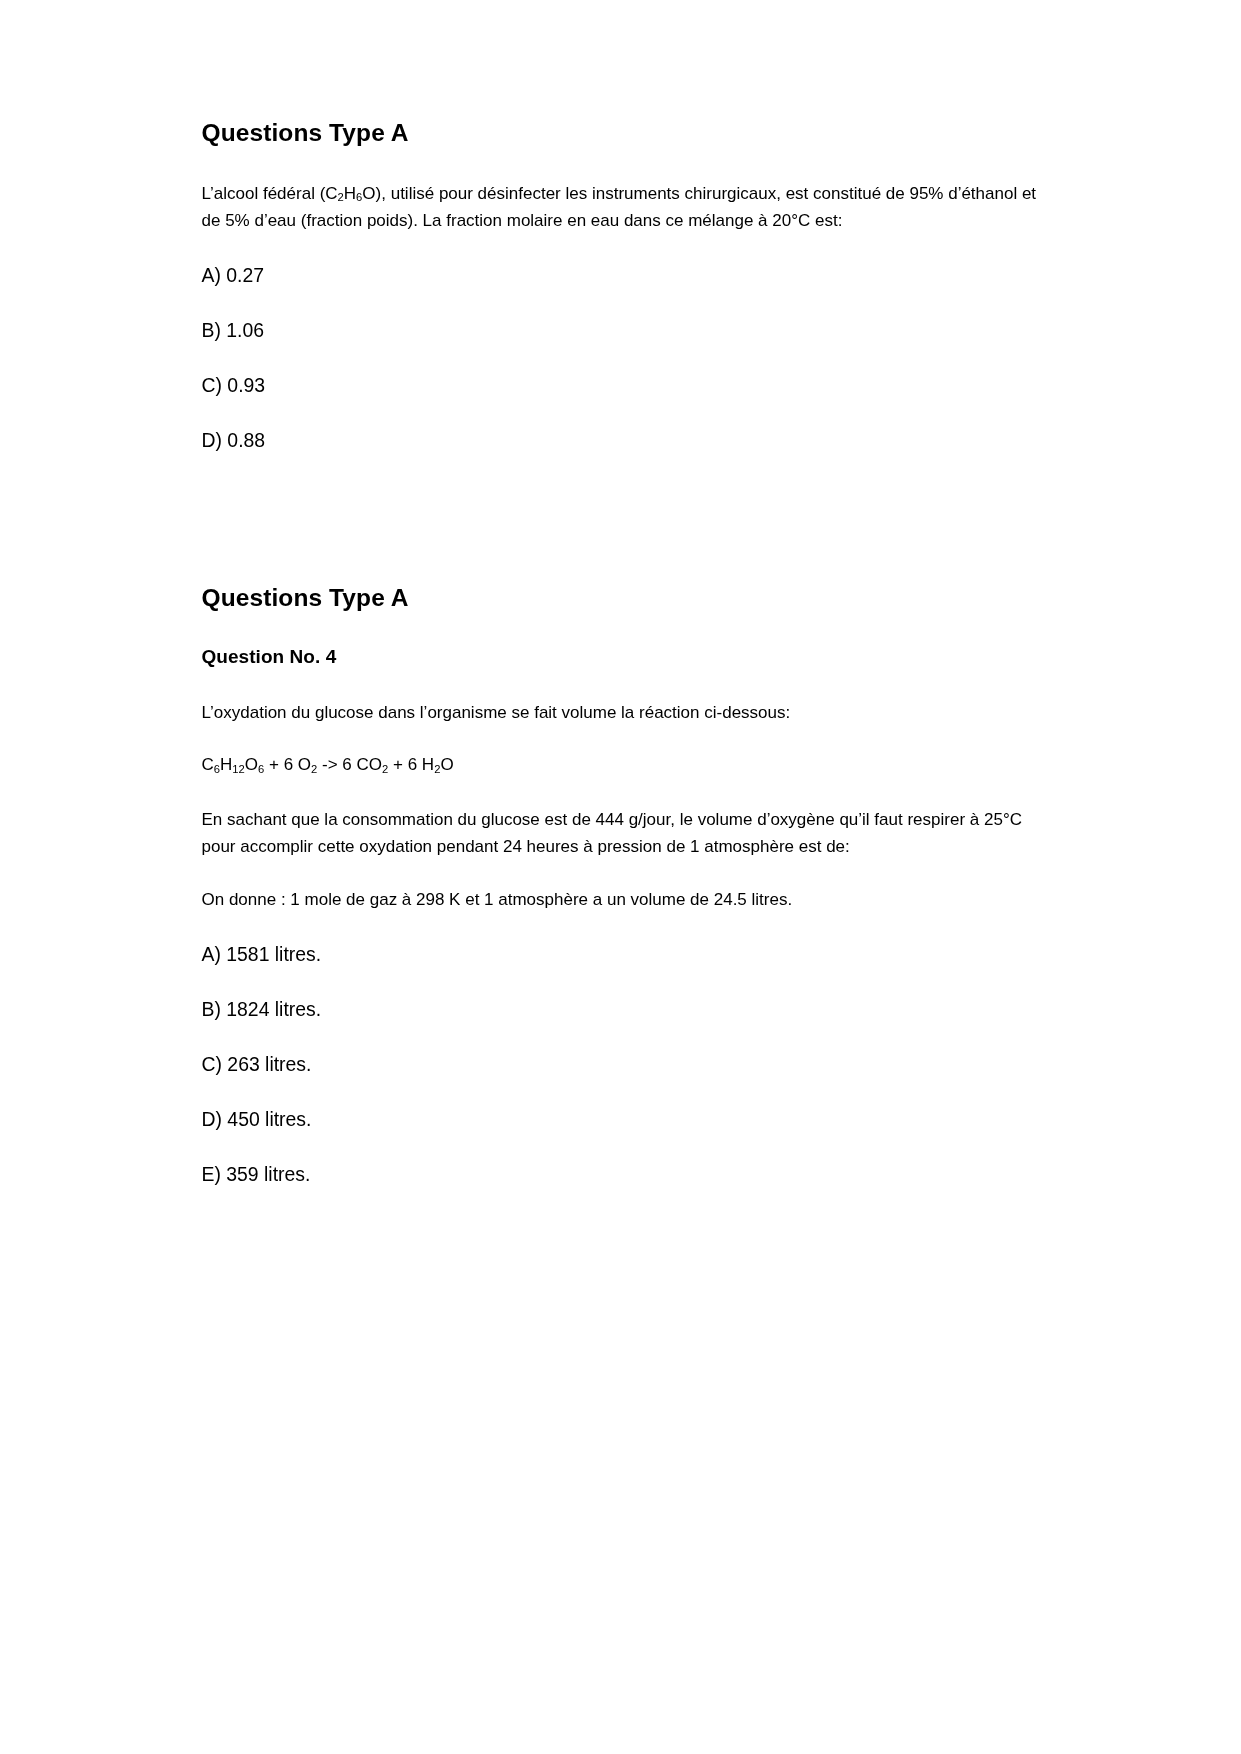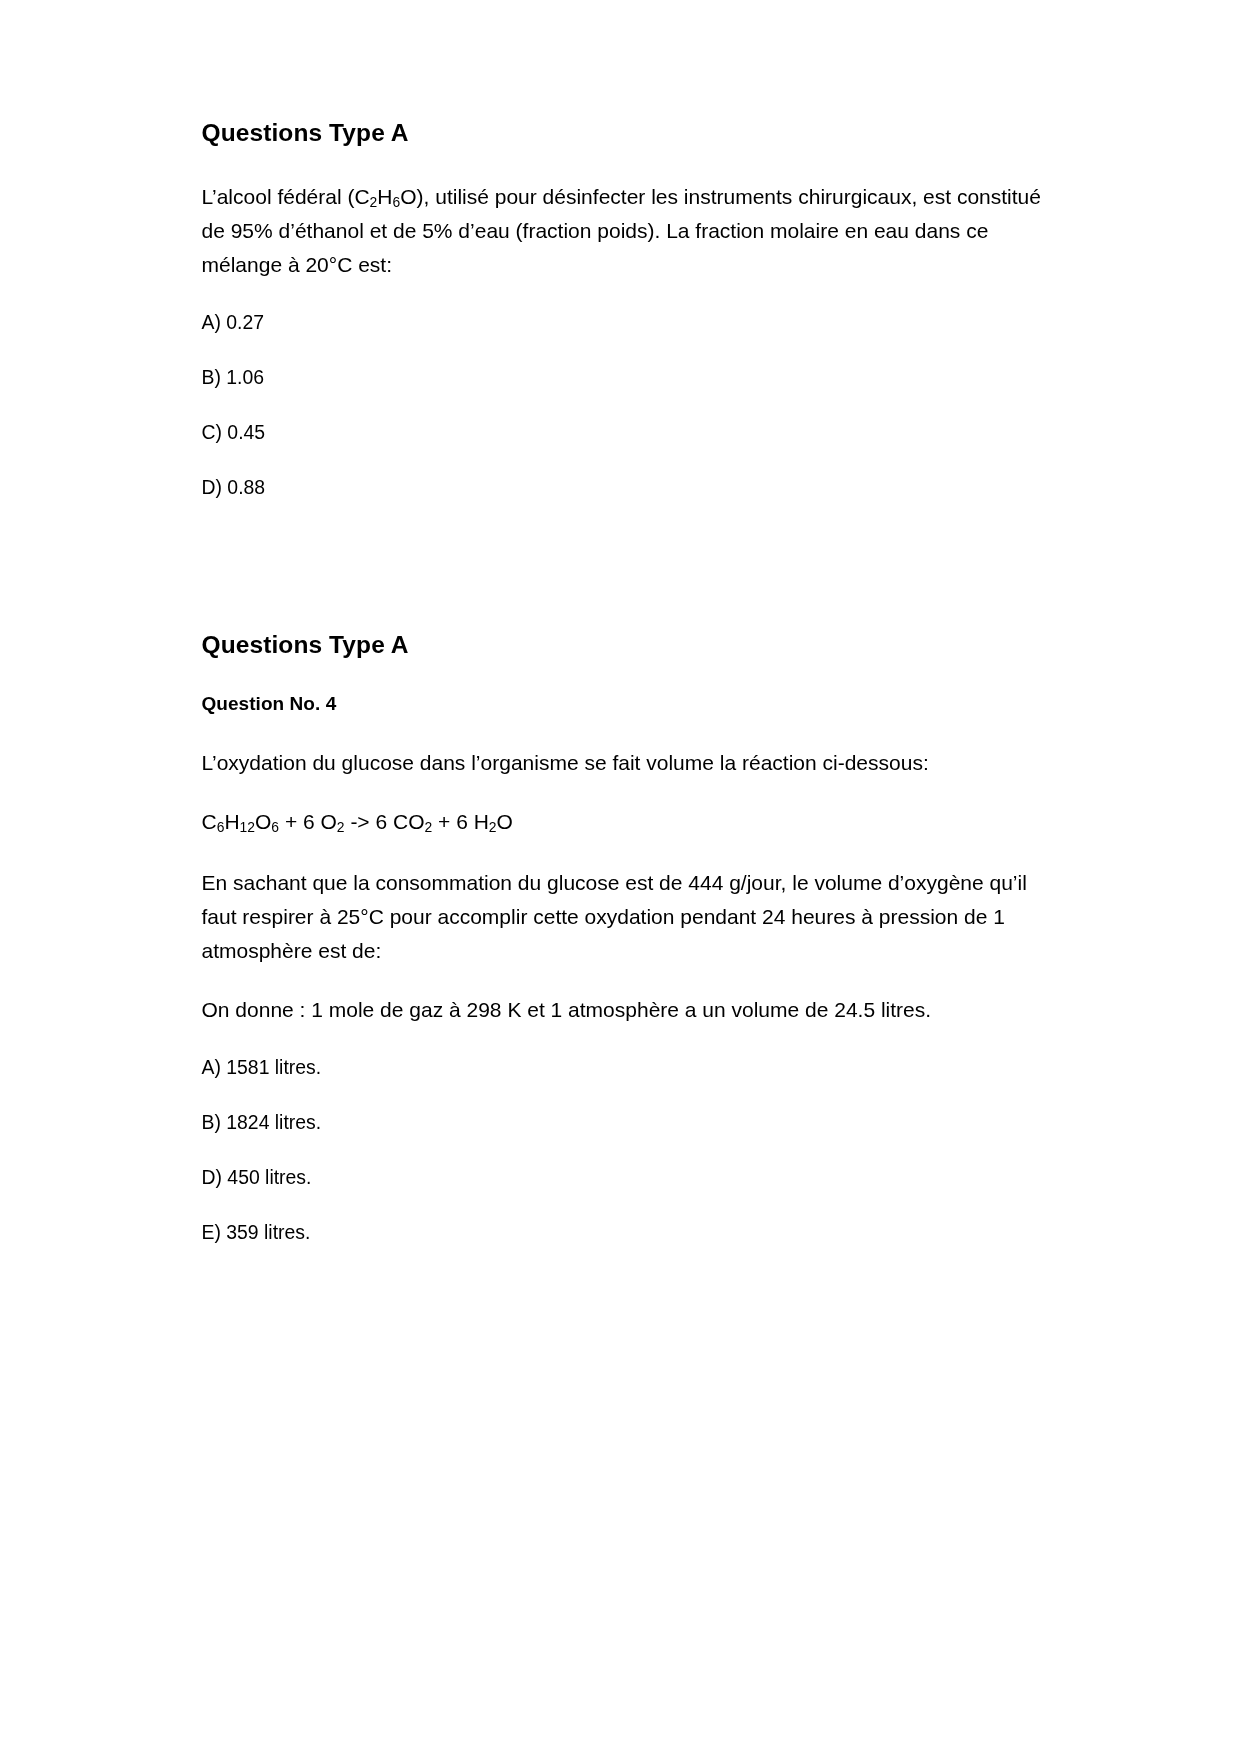--- a/index.html
+++ b/index.html
@@ -44,21 +44,21 @@
   }
   h2.question-heading {
     font-size: 19px;
     font-weight: bold;
     line-height: 1.25;
     margin: 0 0 30px 0;
     letter-spacing: 0.05px;
     color: #000;
   }
   p.body-text {
-    font-size: 21px;
+    font-size: 17px;
     font-weight: normal;
     line-height: 1.62;
     margin: 0 0 25px 0;
     color: #000;
     text-align: left;
   }
   p.body-text.narrow {
     width: 845px;
   }
   p.body-text.equation {
@@ -89,21 +89,21 @@
 
     <section class="section">
 
       <h1 class="doc-heading">Questions Type A</h1>
 
 
       <p class="body-text narrow"><span>L’alcool fédéral (C</span><sub>2</sub><span>H</span><sub>6</sub><span>O), utilisé pour désinfecter les instruments chirurgicaux, est constitué de 95% d’éthanol et de 5% d’eau (fraction poids). La fraction molaire en eau dans ce mélange à 20°C est:</span></p>
 
       <p class="option">A) 0.27</p>
       <p class="option">B) 1.06</p>
-      <p class="option">C) 0.45</p>
+      <p class="option">C) 0.93</p>
       <p class="option">D) 0.88</p>
     </section>
 
     <div class="section-gap"></div>
 
     <section class="section">
 
       <h1 class="doc-heading">Questions Type A</h1>
 
       <h2 class="question-heading">Question No. 4</h2>
@@ -111,18 +111,19 @@
       <p class="body-text">L’oxydation du glucose dans l’organisme se fait volume la réaction ci-dessous:</p>
 
       <p class="body-text equation"><span>C</span><sub>6</sub><span>H</span><sub>12</sub><span>O</span><sub>6</sub><span> + 6 O</span><sub>2</sub><span> -&gt; 6 CO</span><sub>2</sub><span> + 6 H</span><sub>2</sub><span>O</span></p>
 
       <p class="body-text narrow">En sachant que la consommation du glucose est de 444 g/jour, le volume d’oxygène qu’il faut respirer à 25°C pour accomplir cette oxydation pendant 24 heures à pression de 1 atmosphère est de:</p>
 
       <p class="body-text">On donne : 1 mole de gaz à 298 K et 1 atmosphère a un volume de 24.5 litres.</p>
 
       <p class="option">A) 1581 litres.</p>
       <p class="option">B) 1824 litres.</p>
+      <p class="option">C) 263 litres.</p>
       <p class="option">D) 450 litres.</p>
       <p class="option">E) 359 litres.</p>
     </section>
 
   </div>
 </div>
 
 </body></html>

